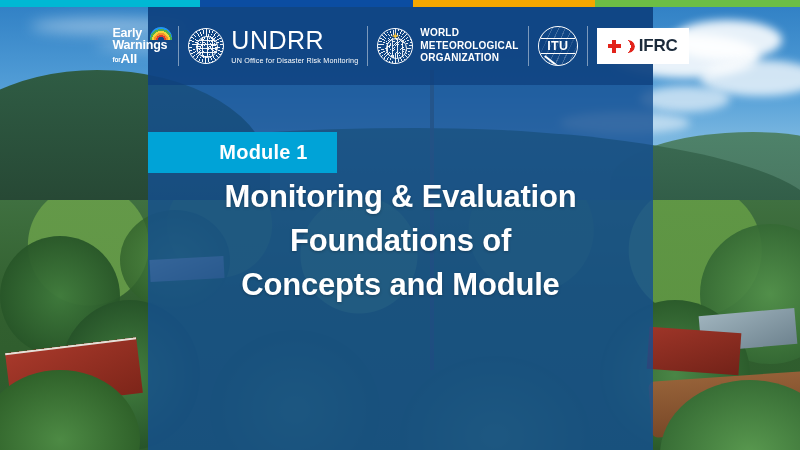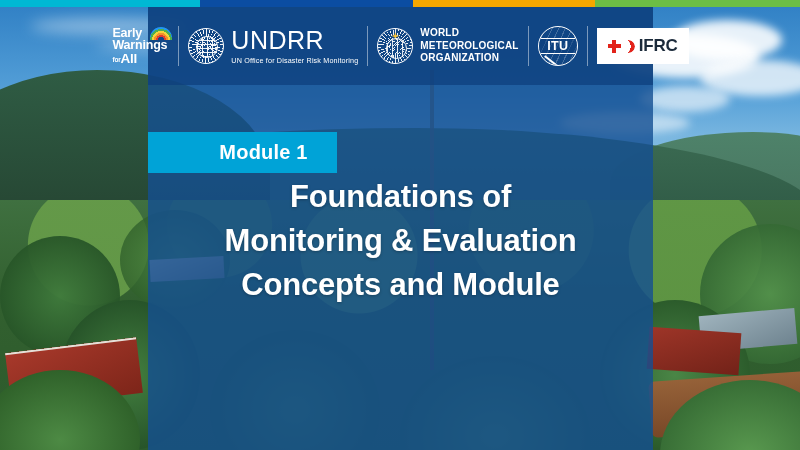--- a/index.html
+++ b/index.html
@@ -451,18 +451,18 @@
       </div>
     </div>
 
   </div>
 
   <div class="module-badge">
     <span class="label">Module 1</span>
   </div>
 
   <div class="title">
+    <span class="line">Monitoring &amp; Evaluation</span>
     <span class="line">Foundations of</span>
-    <span class="line">Monitoring &amp; Evaluation</span>
     <span class="line">Concepts and Module</span>
   </div>
 
 </div>
 
 </body></html>

